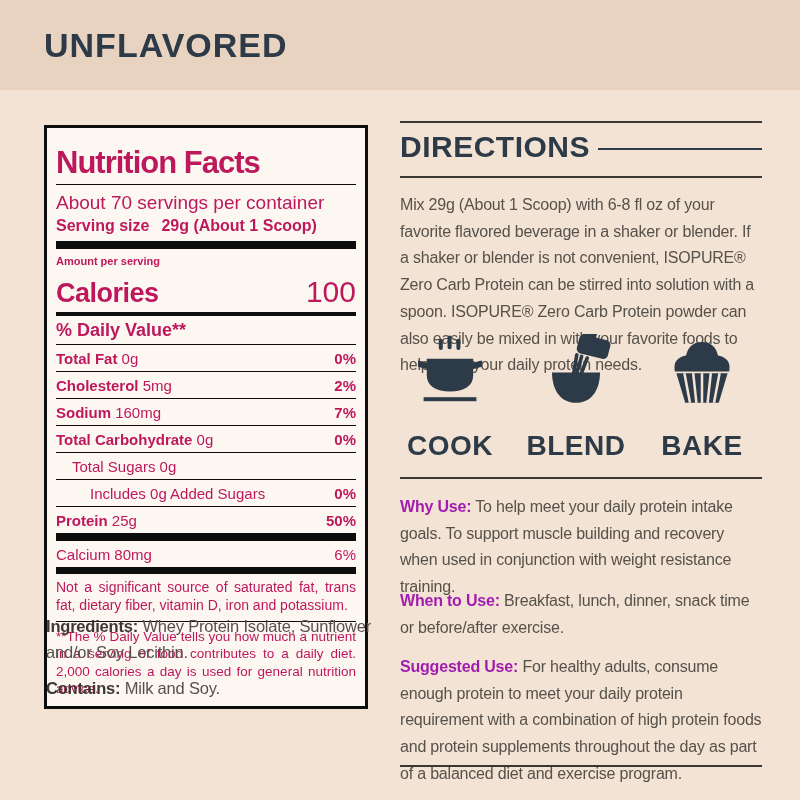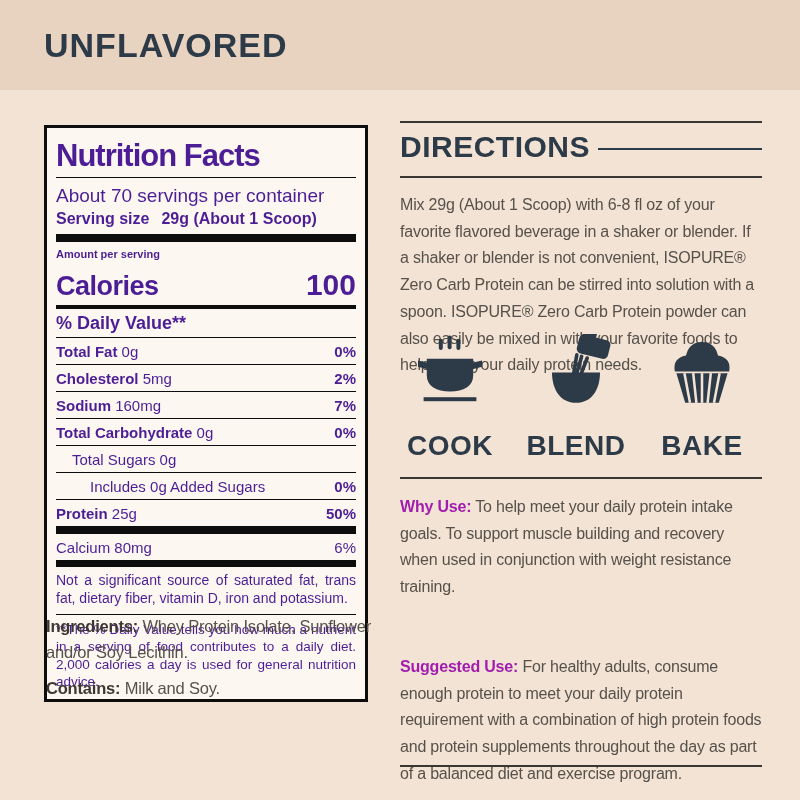--- a/index.html
+++ b/index.html
@@ -13,32 +13,32 @@
   .flavor-title {
     position:absolute; left:44px; top:26px;
     font-size:34px; font-weight:900; letter-spacing:1px;
     color:#2d3a47; font-stretch:condensed;
   }
 
   
   .nfp {
     position:absolute; left:44px; top:125px; width:324px;
     background:#fcf8f1; border:3px solid #0d0d0d;
-    padding:10px 9px 9px 9px; color:#4c1d95;
+    padding:17px 9px 9px 9px; color:#be185d;
   }
   .nfp-title { font-size:31px; font-weight:900; letter-spacing:-1px; padding-bottom:3px; border-bottom:1px solid #0d0d0d; }
   .nfp-servings { font-size:19px; margin-top:7px; }
   .nfp-serving-size { font-size:16px; font-weight:bold; margin-top:3px; }
   .nfp-serving-size .val { margin-left:12px; }
   .bar-thick { height:8px; background:#0d0d0d; margin-top:6px; }
   .bar-med   { height:4px; background:#0d0d0d; margin-top:3px; }
   .nfp-amount-per { font-size:11px; font-weight:900; margin-top:6px; }
   .nfp-cal-row { display:flex; justify-content:space-between; align-items:flex-end; margin-top:8px; }
   .nfp-cal-label { font-size:27px; font-weight:900; letter-spacing:-0.5px; }
-  .nfp-cal-value { font-size:30px; font-weight:700; }
+  .nfp-cal-value { font-size:30px; font-weight:400; }
   .nfp-dv-header { text-align:left; font-size:18px; font-weight:900; padding:4px 0 3px; border-bottom:1px solid #0d0d0d; }
   .nf-row { display:flex; justify-content:space-between; align-items:baseline;
             font-size:15px; padding:5px 0 4px; border-bottom:1px solid #0d0d0d; }
   .nf-row .nm { font-weight:bold; }
   .nf-row .amt { font-weight:normal; }
   .nf-row .dv { font-weight:900; }
   .nf-row.plain .nm { font-weight:normal; }
   .nf-row.ind1 { padding-left:16px; }
   .nf-row.ind2 { padding-left:34px; }
   .nf-row.no-border { border-bottom:none; }
@@ -225,20 +225,24 @@
     </div>
   </div>
 
   <div class="rc-rule rule-3"></div>
 
   <p class="rc-body why-use">
     <b>Why Use:</b>
     <span>To help meet your daily protein intake goals. To support muscle building and recovery when used in conjunction with weight resistance training.</span>
   </p>
 
+  <p class="rc-body when-use">
+    <b>When to Use:</b>
+    <span>Breakfast, lunch, dinner, snack time or before/after exercise.</span>
+  </p>
 
   <p class="rc-body suggested-use">
     <b>Suggested Use:</b>
     <span>For healthy adults, consume enough protein to meet your daily protein requirement with a combination of high protein foods and protein supplements throughout the day as part of a balanced diet and exercise program.</span>
   </p>
 
   <div class="rc-rule rule-4"></div>
 </div>
 
 </body></html>

